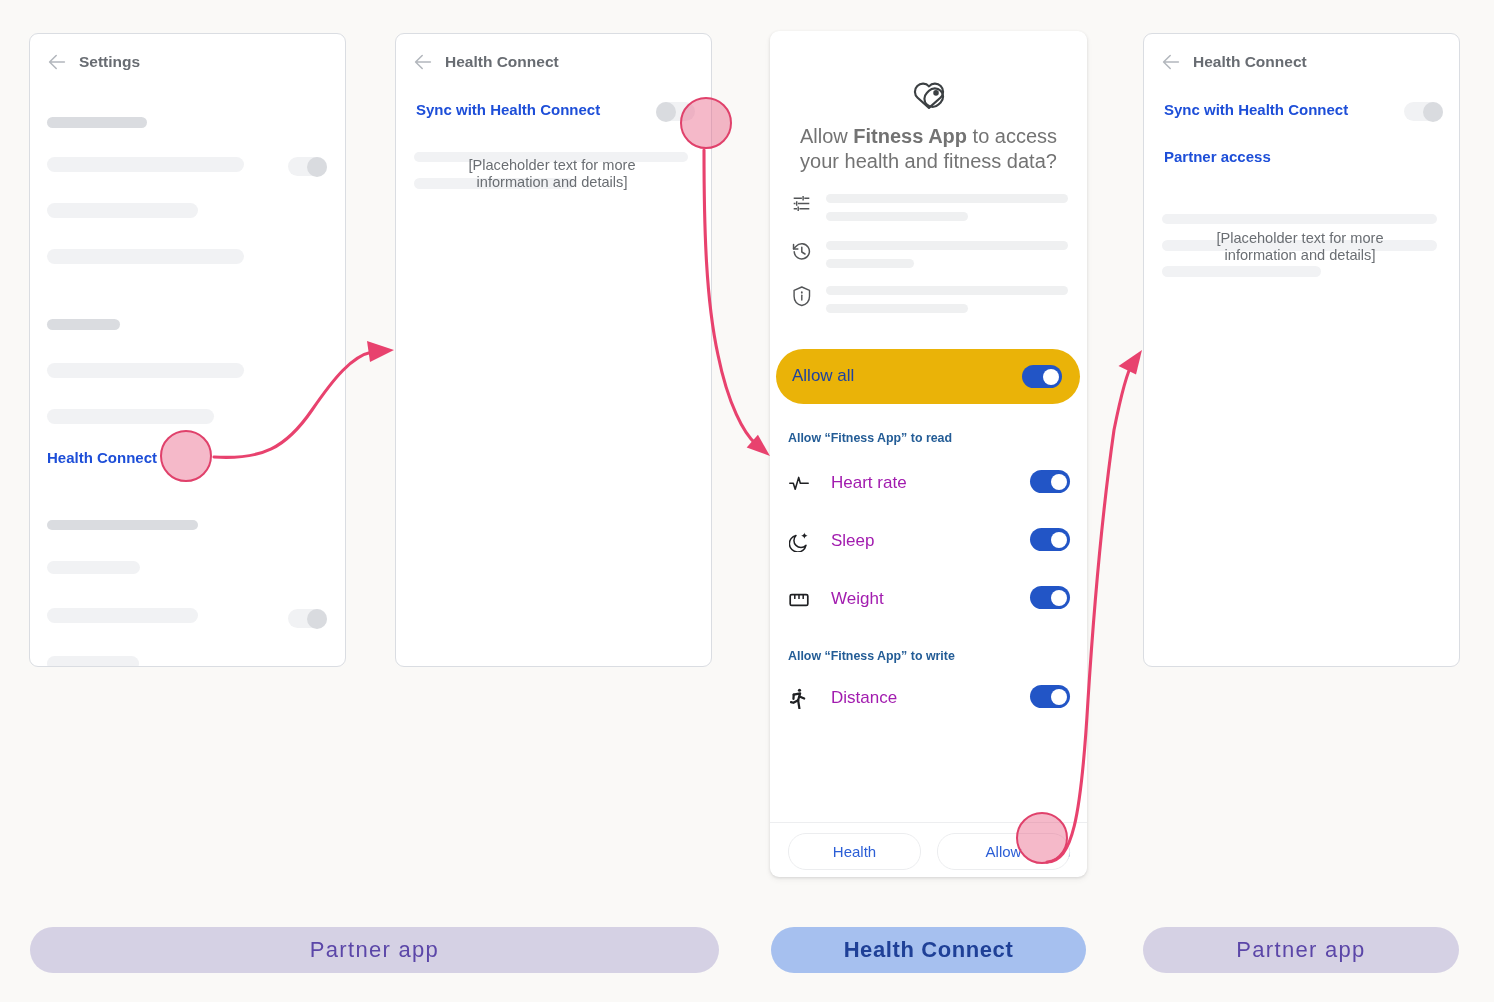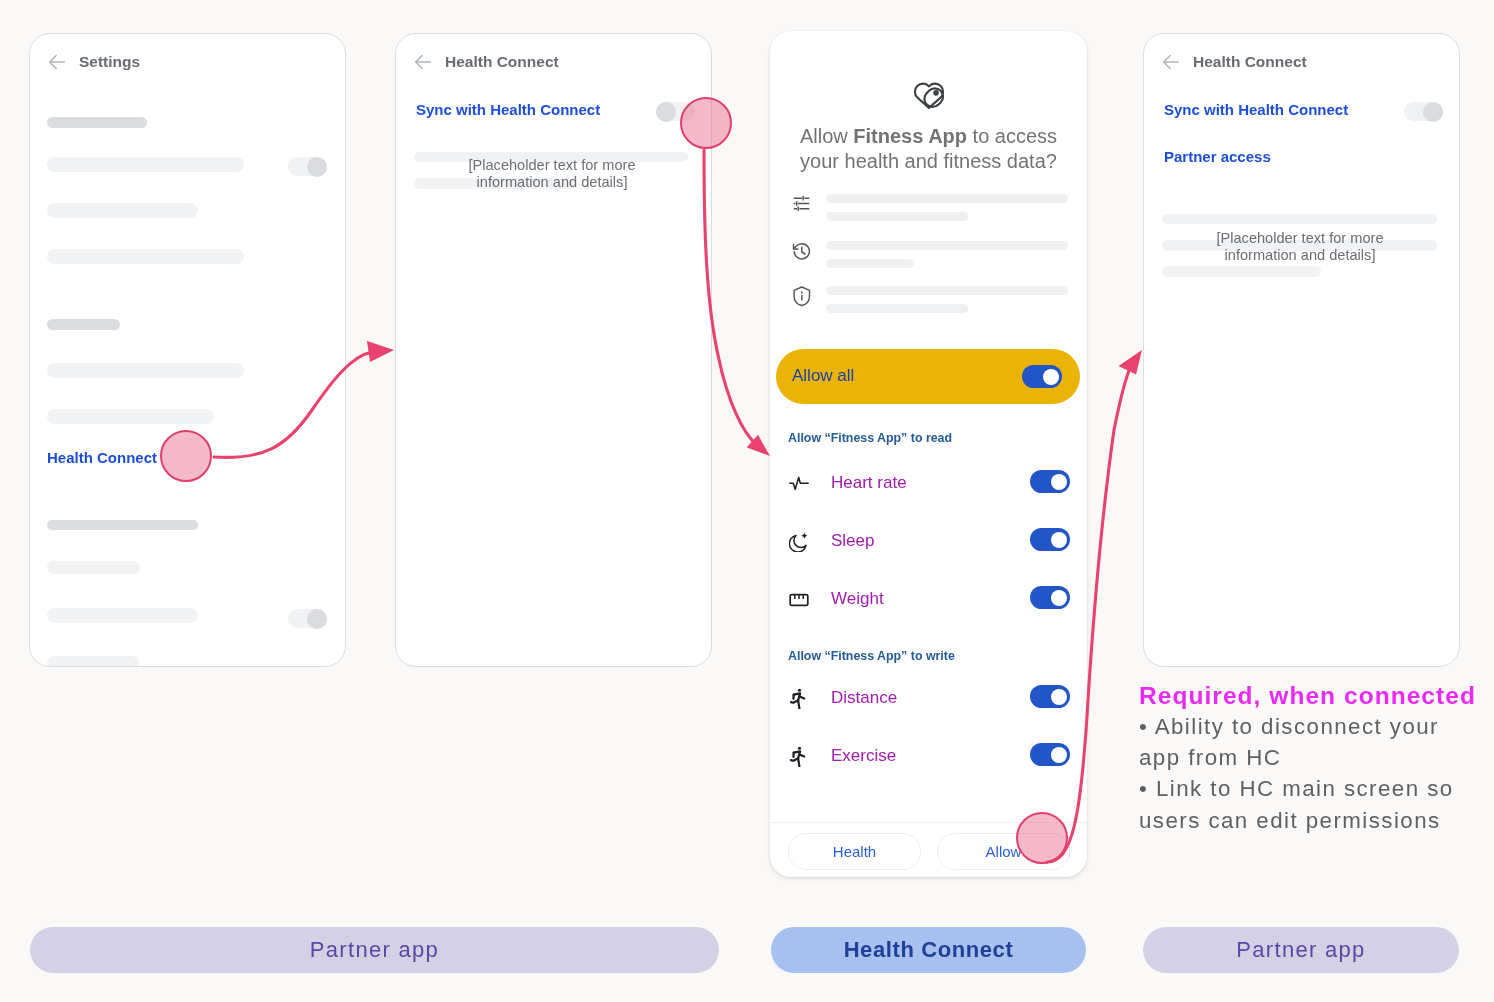--- a/index.html
+++ b/index.html
@@ -1,21 +1,21 @@
 <!DOCTYPE html>
 <html><head>
 <meta charset="utf-8">
 <style>
   html,body{margin:0;padding:0;}
   body{width:1494px;height:1002px;background:#FAF9F7;
        font-family:"Liberation Sans",sans-serif;overflow:hidden;position:relative;}
   .stage{position:absolute;left:0;top:0;width:1494px;height:1002px;}
 
   
-  .card{position:absolute;background:#ffffff;border-radius:21px;overflow:hidden;box-sizing:border-box;}
+  .card{position:absolute;background:#ffffff;border-radius:9px;overflow:hidden;box-sizing:border-box;}
   .card.outlined{border:1px solid #DADDE2;}
   .card.elevated{box-shadow:0 1px 3px rgba(60,64,67,.16),0 3px 6px rgba(60,64,67,.05);}
 
   
   #card-settings{left:29px;top:33px;width:317px;height:634px;}
   #card-hc-partner{left:395px;top:33px;width:317px;height:634px;}
   #card-permission{left:770px;top:31px;width:317px;height:846px;}
   #card-hc-connected{left:1143px;top:33px;width:317px;height:634px;}
 
   .appbar{position:absolute;left:0;top:0;height:62px;width:100%;}
@@ -221,34 +221,20 @@
           <path d="M3.5 6.3 L 3.2 10.2"></path>
           <path d="M8.9 7.9 L 13.3 9.9"></path>
           <path d="M7.6 11.5 L 3.2 13.9 L 0.9 13.2"></path>
           <path d="M7.6 11.5 L 8.8 19.2"></path>
         </svg>
       <div class="pi-label">Distance</div>
       <div class="toggle-on">
           <div class="knob"></div>
         </div>
     </div>
-    <div class="perm-item" style="top:716px;">
-      <svg class="pi-icon" style="width:16px;height:21.3px;top:-1px;left:20px" viewBox="0 0 15 20" fill="none" stroke="#1F2023" stroke-width="2.1" stroke-linecap="round" stroke-linejoin="round">
-          <circle cx="8.9" cy="2.1" r="1.5" fill="#1F2023" stroke="none"></circle>
-          <path d="M3.5 6.3 L 9.5 5.0 L 7.6 11.5"></path>
-          <path d="M3.5 6.3 L 3.2 10.2"></path>
-          <path d="M8.9 7.9 L 13.3 9.9"></path>
-          <path d="M7.6 11.5 L 3.2 13.9 L 0.9 13.2"></path>
-          <path d="M7.6 11.5 L 8.8 19.2"></path>
-        </svg>
-      <div class="pi-label">Exercise</div>
-      <div class="toggle-on">
-          <div class="knob"></div>
-        </div>
-    </div>
     <div class="perm-item" style="top:814px;padding-left:25px;">
       <svg class="pi-icon" style="width:16px;height:21.3px;top:-1px;left:20px" viewBox="0 0 15 20" fill="none" stroke="#1F2023" stroke-width="2.1" stroke-linecap="round" stroke-linejoin="round">
           <circle cx="8.9" cy="2.1" r="1.5" fill="#1F2023" stroke="none"></circle>
           <path d="M3.5 6.3 L 9.5 5.0 L 7.6 11.5"></path>
           <path d="M3.5 6.3 L 3.2 10.2"></path>
           <path d="M8.9 7.9 L 13.3 9.9"></path>
           <path d="M7.6 11.5 L 3.2 13.9 L 0.9 13.2"></path>
           <path d="M7.6 11.5 L 8.8 19.2"></path>
         </svg>
       <div class="pi-label">Steps</div>
@@ -275,25 +261,20 @@
     <div class="toggle-off" style="left:260px;top:68px;">
         <div class="knob"></div>
       </div>
     <div class="row-label semi" style="left:20px;top:114px;">Partner access</div>
     <div class="skel" style="left:18px;top:180px;width:275px;height:10px;border-radius:6px;"></div>
     <div class="skel" style="left:18px;top:206px;width:275px;height:11px;border-radius:6px;"></div>
     <div class="skel" style="left:18px;top:232px;width:159px;height:11px;border-radius:6px;"></div>
     <div class="placeholder-text" style="left:56px;width:200px;top:196px;">[Placeholder text for more information and details]</div>
   </div>
 
-  <div class="annot" style="left:1139px;top:681px;width:340px;">
-    <div class="ttl magenta">Required, when connected</div>
-    <div>• Ability to disconnect your app from HC</div>
-    <div>• Link to HC main screen so users can edit permissions</div>
-  </div>
 
   <div class="pill partner" style="left:30px;width:689px;top:927px;">Partner app</div>
   <div class="pill hc" style="left:771px;width:315px;top:927px;">Health Connect</div>
   <div class="pill partner" style="left:1143px;width:316px;top:927px;">Partner app</div>
 
   <svg class="arrows" viewBox="0 0 1494 1002" fill="none">
     <g stroke="#E8426E" stroke-width="3.1" fill="none" stroke-linecap="round">
       <path d="M214 457 C 262 460, 286 448, 312 410 C 334 378, 352 356, 372 352"></path>
       <path d="M704 150 C 704 230, 706 300, 718 355 C 728 404, 744 434, 756 444"></path>
       <path d="M1047 862 C 1072 862, 1081 820, 1088 700 C 1095 590, 1104 500, 1114 430 C 1122 390, 1128 370, 1133 362"></path>

